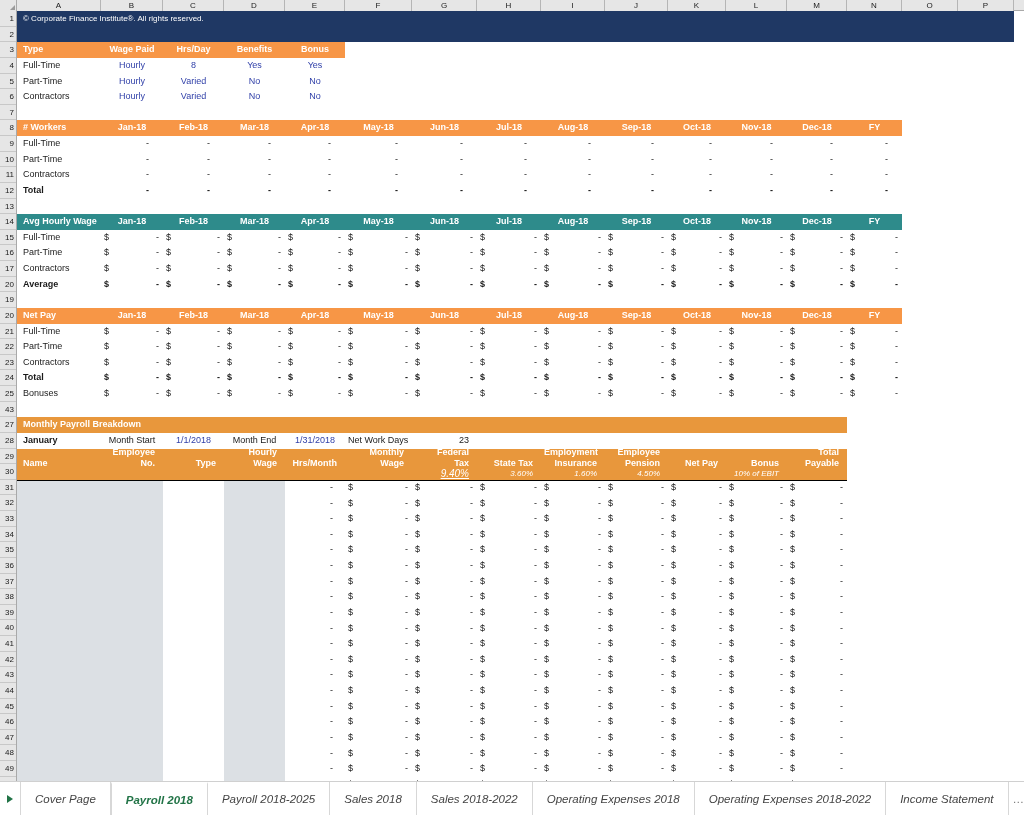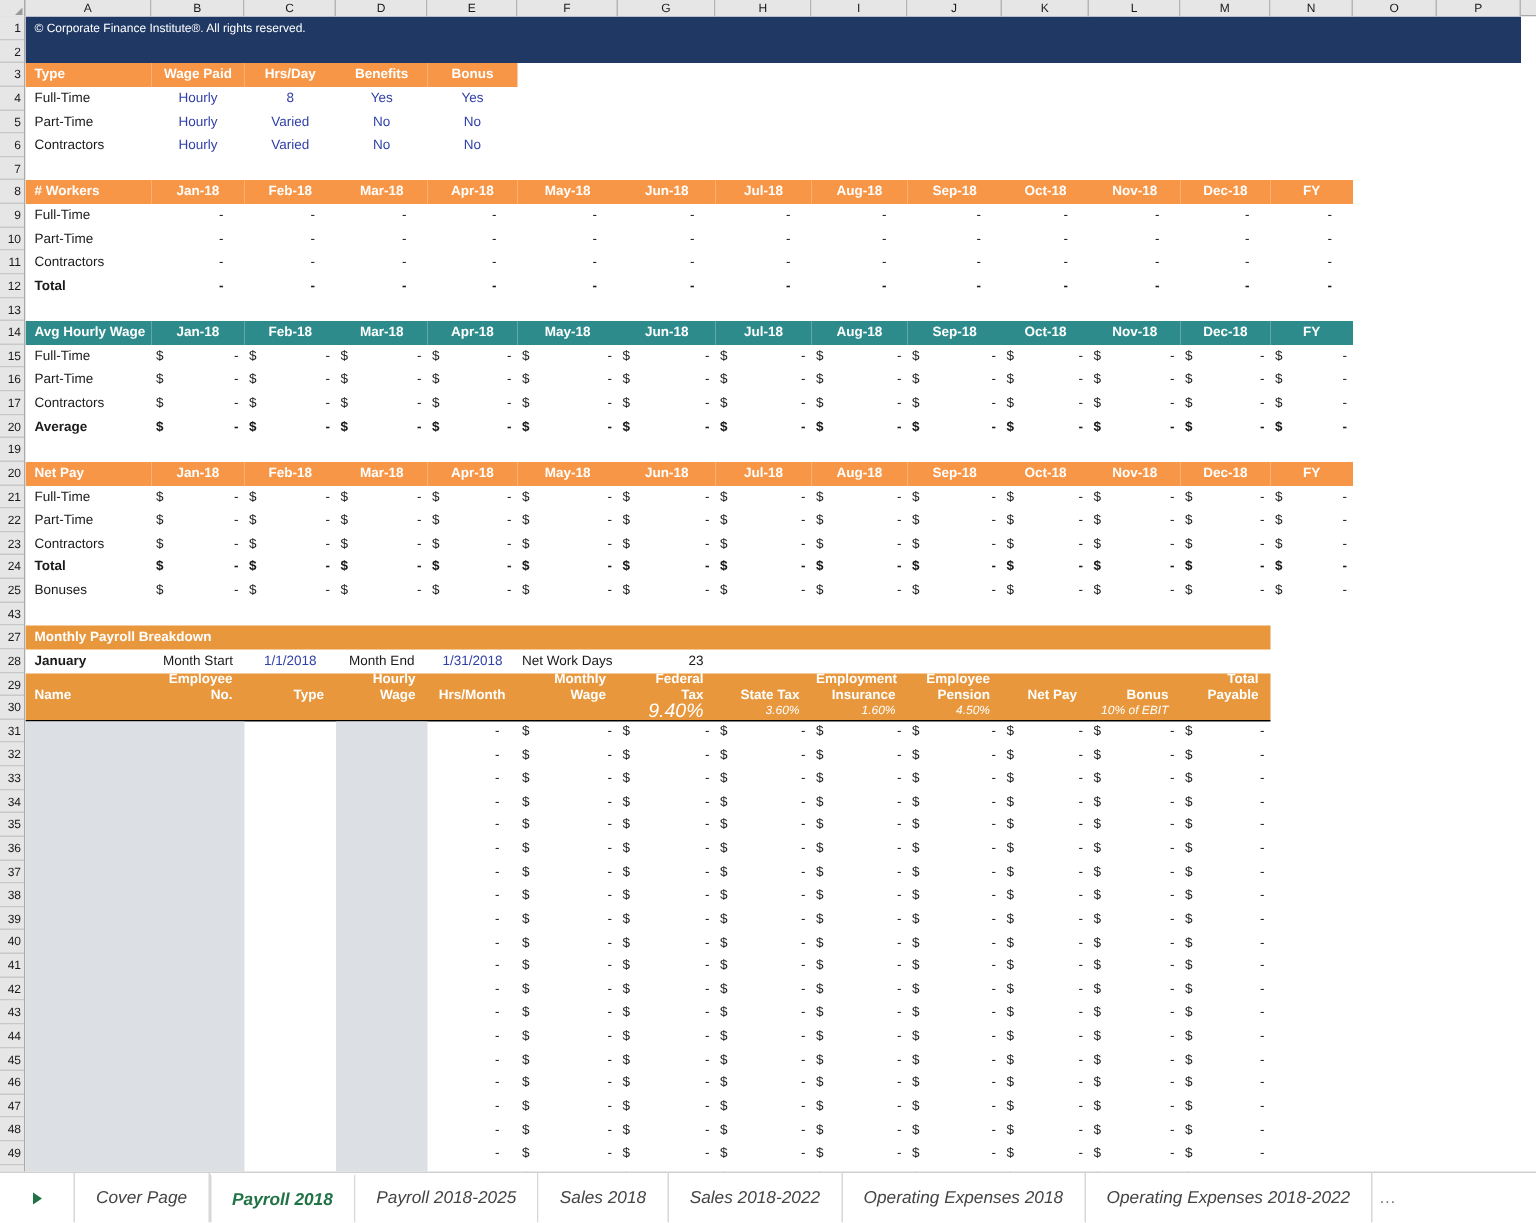--- a/index.html
+++ b/index.html
@@ -925,21 +925,21 @@
         <div class="c r-al bold" style="width: 61px; margin-left: 0px; color: rgb(255, 255, 255); font-size: 9px; padding-right: 8px;">Bonus</div>
         <div class="c r-al bold" style="width: 60px; margin-left: 0px; color: rgb(255, 255, 255); font-size: 9px; padding-right: 8px;">Payable</div>
       </div>
       <div class="r" style="top: 455.27px; height: 15.63px;">
         <div class="c l-al ital" style="width: 84px; margin-left: 0px; color: rgb(255, 255, 255); font-size: 8px; padding-left: 6px;"></div>
         <div class="c r-al ital" style="width: 62px; margin-left: 0px; color: rgb(255, 255, 255); font-size: 8px; padding-right: 8px;"></div>
         <div class="c r-al ital" style="width: 61px; margin-left: 0px; color: rgb(255, 255, 255); font-size: 8px; padding-right: 8px;"></div>
         <div class="c r-al ital" style="width: 61px; margin-left: 0px; color: rgb(255, 255, 255); font-size: 8px; padding-right: 8px;"></div>
         <div class="c r-al ital" style="width: 60px; margin-left: 0px; color: rgb(255, 255, 255); font-size: 8px; padding-right: 8px;"></div>
         <div class="c r-al ital" style="width: 67px; margin-left: 0px; color: rgb(255, 255, 255); font-size: 8px; padding-right: 8px;"></div>
-        <div class="c r-al ital" style="width: 65px; margin-left: 0px; color: rgb(255, 255, 255); font-size: 13px; padding-right: 8px;">9.40%</div>
+        <div class="c r-al ital" style="width: 65px; margin-left: 0px; color: rgb(255, 255, 255); font-size: 10px; padding-right: 8px; text-decoration: underline;">9.40%</div>
         <div class="c r-al ital" style="width: 64px; margin-left: 0px; color: rgb(255, 255, 255); font-size: 8px; padding-right: 8px;">3.60%</div>
         <div class="c r-al ital" style="width: 64px; margin-left: 0px; color: rgb(255, 255, 255); font-size: 8px; padding-right: 8px;">1.60%</div>
         <div class="c r-al ital" style="width: 63px; margin-left: 0px; color: rgb(255, 255, 255); font-size: 8px; padding-right: 8px;">4.50%</div>
         <div class="c r-al ital" style="width: 58px; margin-left: 0px; color: rgb(255, 255, 255); font-size: 8px; padding-right: 8px;"></div>
         <div class="c r-al ital" style="width: 61px; margin-left: 0px; color: rgb(255, 255, 255); font-size: 8px; padding-right: 8px;">10% of EBIT</div>
         <div class="c r-al ital" style="width: 60px; margin-left: 0px; color: rgb(255, 255, 255); font-size: 8px; padding-right: 8px;"></div>
       </div>
       <div style="position: absolute; left: 0px; top: 468.9px; width: 830px; height: 1px; background: rgb(0, 0, 0);"></div>
       <div style="position: absolute; left: 0px; top: 469.9px; width: 146px; height: 328.23px; background: rgb(220, 224, 228);"></div>
       <div style="position: absolute; left: 207px; top: 469.9px; width: 61px; height: 328.23px; background: rgb(220, 224, 228);"></div>
@@ -1744,17 +1744,20 @@
         </div>
         <div class="tab">
           <span>Sales 2018-2022</span>
         </div>
         <div class="tab">
           <span>Operating Expenses 2018</span>
         </div>
         <div class="tab">
           <span>Operating Expenses 2018-2022</span>
         </div>
+        <div class="tab">
+          <span>Income Statement</span>
+        </div>
       </div>
     <div class="tab-overflow">…</div>
   </div>
 
 </div>
 
 </body></html>

